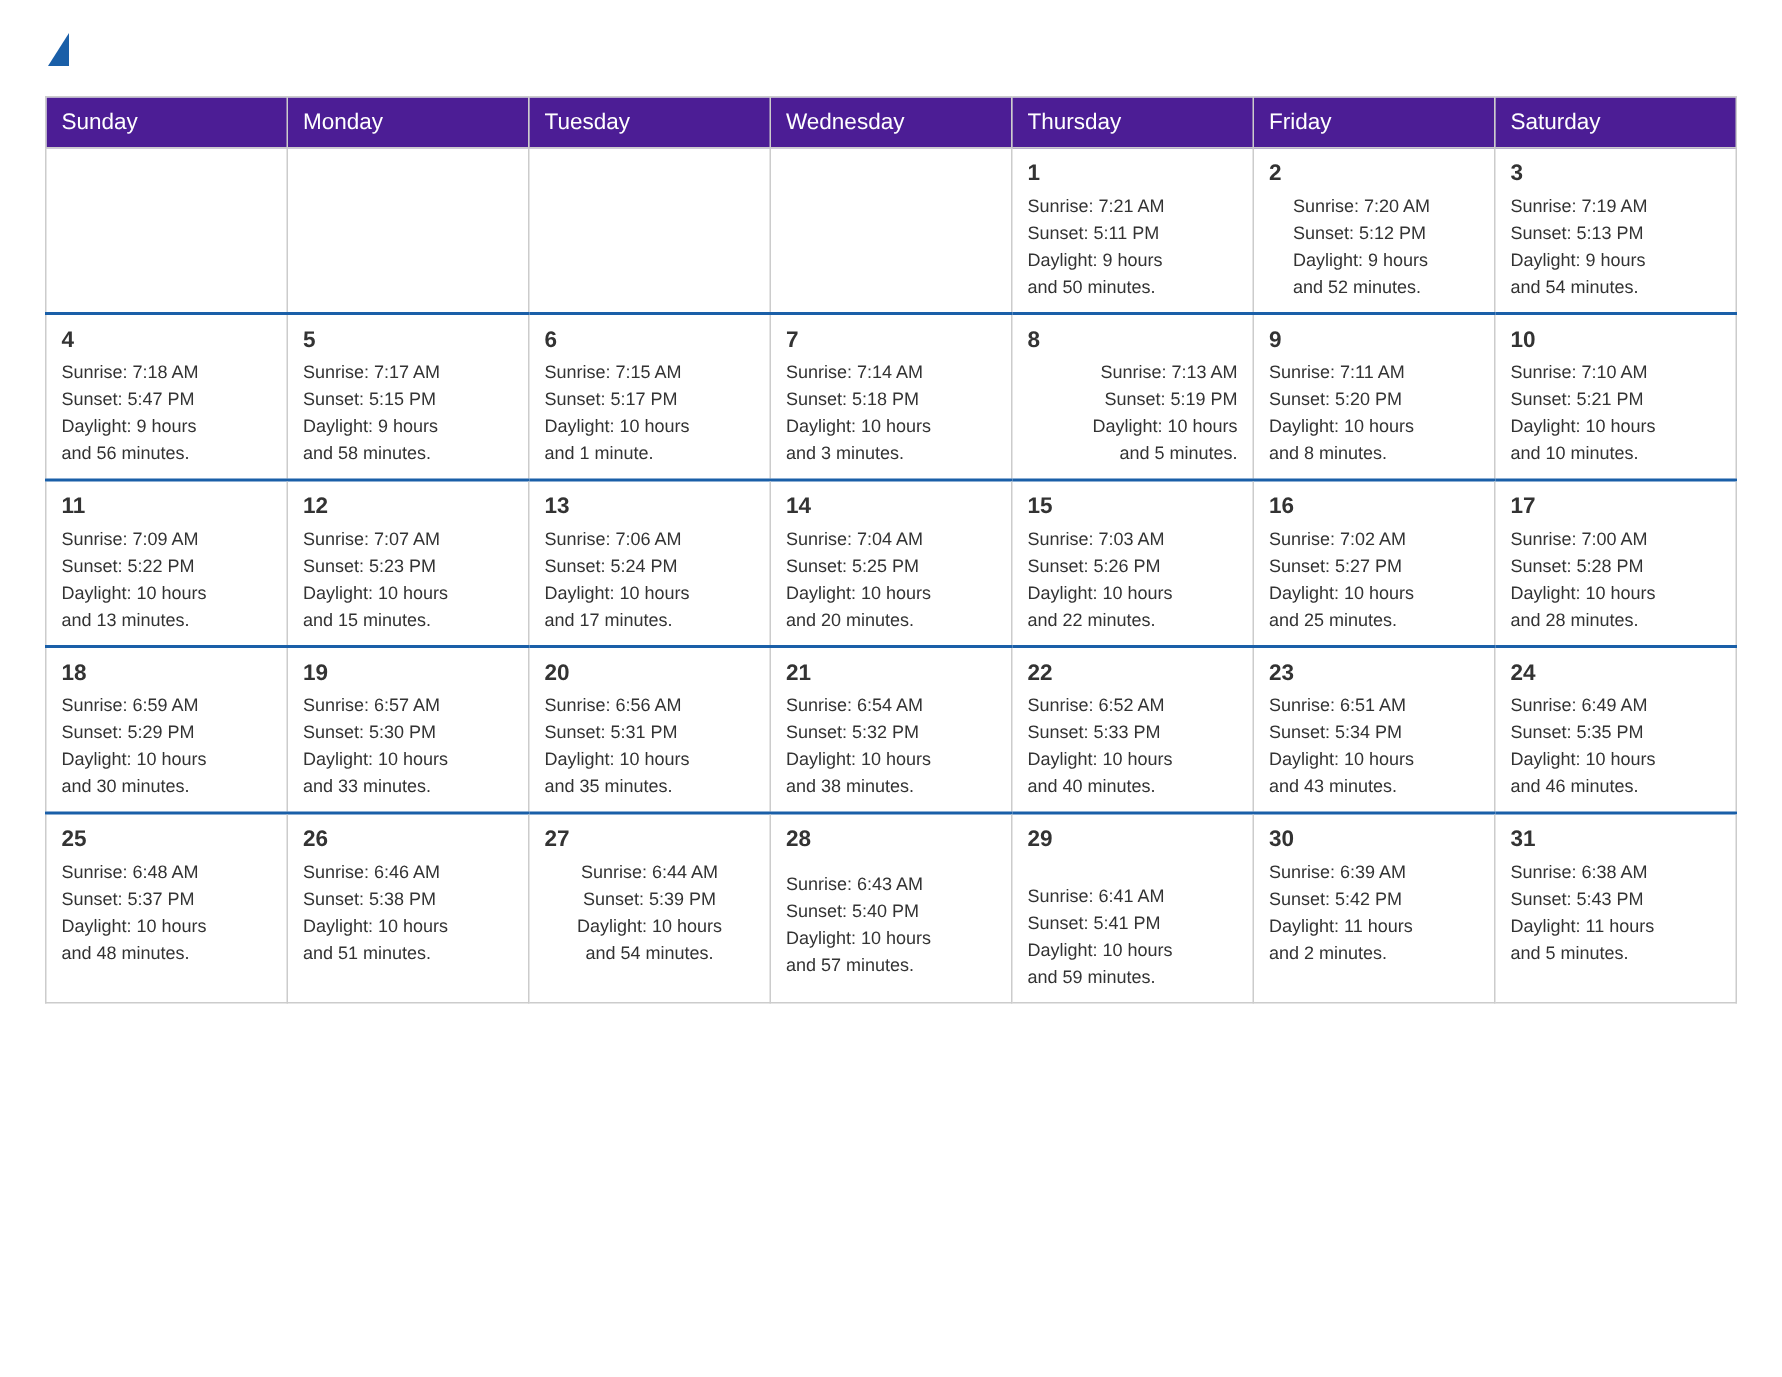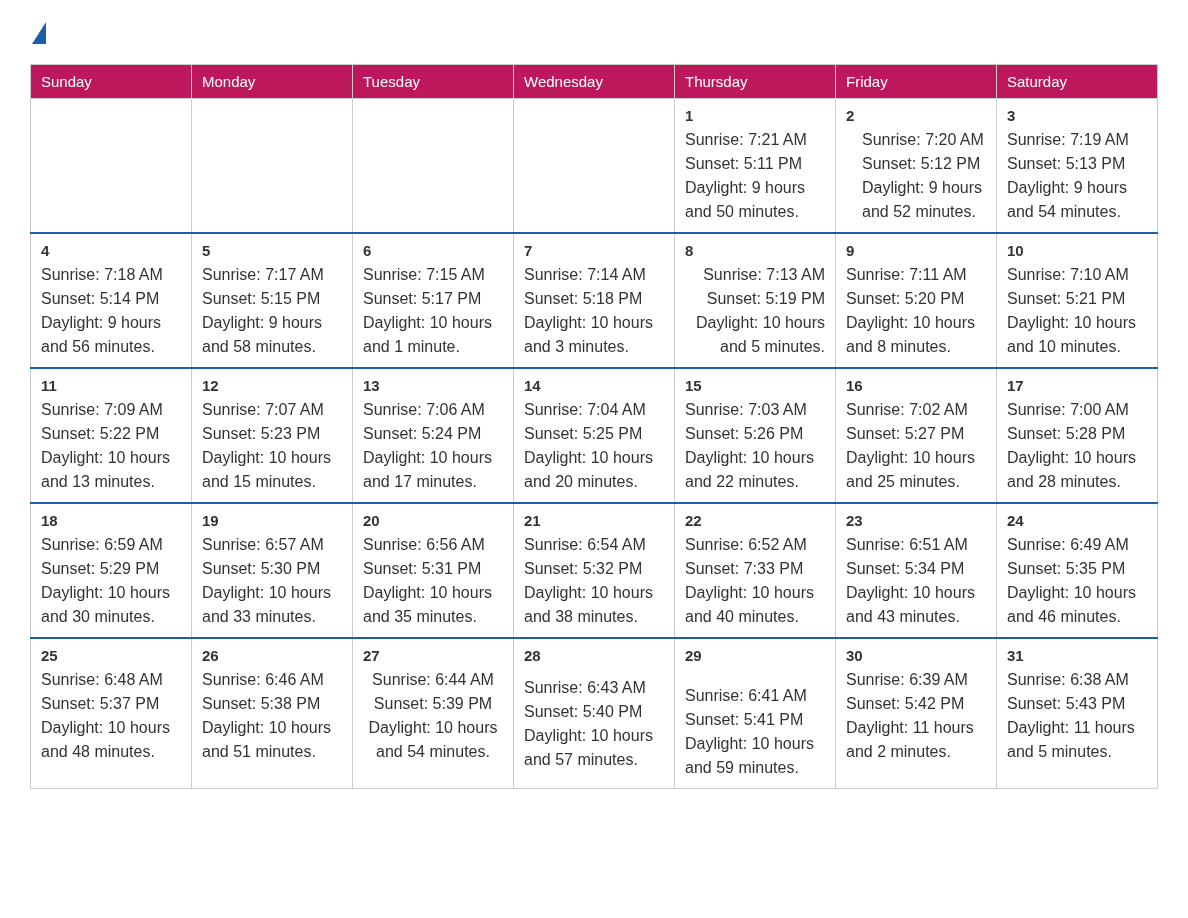--- a/index.html
+++ b/index.html
@@ -57,21 +57,21 @@
       font-size: 20px;
       color: #555;
       margin-top: 5px;
     }
     .calendar-table {
       width: 100%;
       border-collapse: collapse;
       table-layout: fixed;
     }
     .calendar-table th {
-      background-color: #be185d;
+      background-color: #4c1d95;
       color: white;
       font-size: 15px;
       font-weight: normal;
       padding: 8px 10px;
       text-align: left;
       border: 1px solid #ccc;
     }
     .calendar-table td {
       border: 1px solid #ccc;
       vertical-align: top;
@@ -80,21 +80,21 @@
       color: #333;
       height: 110px;
     }
     .day-number {
       font-size: 15px;
       font-weight: bold;
       color: #333;
       margin-bottom: 4px;
     }
     .day-info {
-      font-size: 16px;
+      font-size: 12px;
       color: #333;
       line-height: 1.5;
     }
     .empty-cell {
       background: #fff;
     }
     .row-divider td {
       border-top: 2px solid #1a5fa8;
     }
   </style>
@@ -152,21 +152,21 @@
           <div class="day-info" style="white-space: pre-line;">Sunrise: 7:19 AM
 Sunset: 5:13 PM
 Daylight: 9 hours
 and 54 minutes.</div>
         </td>
       </tr>
       <tr class="row-divider">
         <td>
           <div class="day-number">4</div>
           <div class="day-info" style="white-space: pre-line;">Sunrise: 7:18 AM
-Sunset: 5:14 PM
+Sunset: 5:47 PM
 Daylight: 9 hours
 and 56 minutes.</div>
         </td>
         <td>
           <div class="day-number">5</div>
           <div class="day-info" style="white-space: pre-line;">Sunrise: 7:17 AM
 Sunset: 5:15 PM
 Daylight: 9 hours
 and 58 minutes.</div>
         </td>
@@ -282,21 +282,21 @@
         <td>
           <div class="day-number">21</div>
           <div class="day-info" style="white-space: pre-line;">Sunrise: 6:54 AM
 Sunset: 5:32 PM
 Daylight: 10 hours
 and 38 minutes.</div>
         </td>
         <td>
           <div class="day-number">22</div>
           <div class="day-info" style="white-space: pre-line;">Sunrise: 6:52 AM
-Sunset: 7:33 PM
+Sunset: 5:33 PM
 Daylight: 10 hours
 and 40 minutes.</div>
         </td>
         <td>
           <div class="day-number">23</div>
           <div class="day-info" style="white-space: pre-line;">Sunrise: 6:51 AM
 Sunset: 5:34 PM
 Daylight: 10 hours
 and 43 minutes.</div>
         </td>

